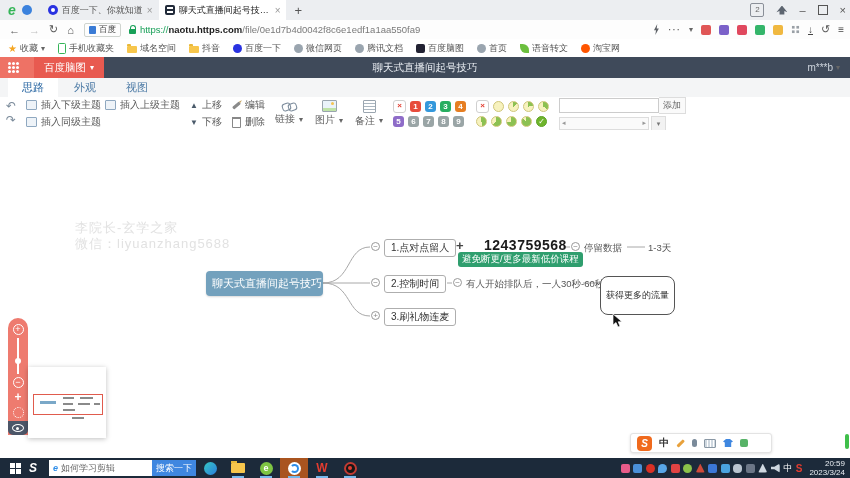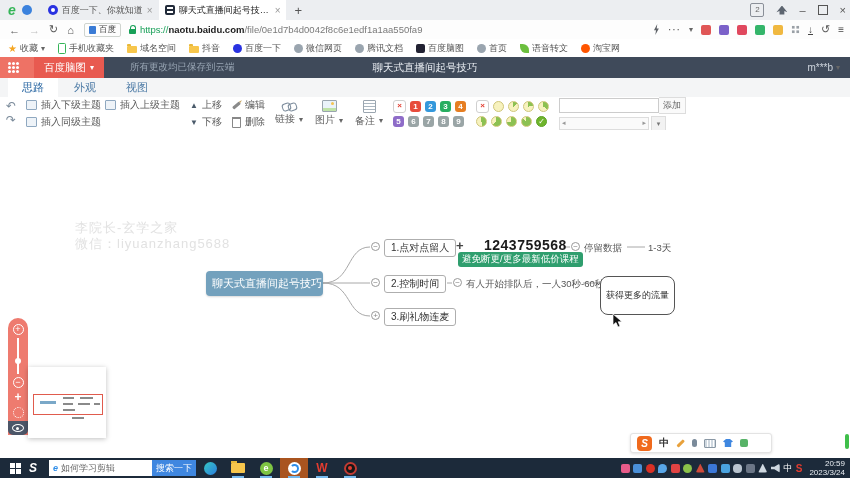--- a/index.html
+++ b/index.html
@@ -193,21 +193,21 @@
   <div id="addrbar" class="abs flex">
     <span class="nav">←</span>
     <span class="nav dis">→</span>
     <span class="nav">↻</span>
     <span class="nav">⌂</span>
     <span class="sitebadge">
         <span class="docico"></span>
         <span>百度</span>
       </span>
     <span class="lock"></span>
-    <span class="url"><span class="proto">https://</span><b>naotu.baidu.com</b><span>/file/0e1d7b4d0042f8c6e1edf1a1aa550fa9</span></span>
+    <span class="url"><span class="proto">https://</span><b>naotu.https.com</b><span>/file/0e1d7b4d0042f8c6e1edf1a1aa550fa9</span></span>
   </div>
   <div id="addr-right" class="abs flex">
     <span class="bolt"></span>
     <span class="morev">···</span>
     <span class="chev">▾</span>
     <span class="ext" style="background:#e05656"></span>
     <span class="ext" style="background:#7b61c9"></span>
     <span class="ext" style="background:#e0485e"></span>
     <span class="ext" style="background:#34b56a"></span>
     <span class="ext" style="background:#f0b840"></span>
@@ -266,21 +266,20 @@
   </div>
 
   <div id="appbar" class="abs">
     <div id="gridtile" class="abs">
         <span class="grid9"></span>
       </div>
     <div id="brandbtn" class="abs">
         <span>百度脑图</span>
         <span class="chev" style="color:#fff">▾</span>
       </div>
-    <div id="savestatus" class="abs">所有更改均已保存到云端</div>
     <div id="doctitle" class="abs">聊天式直播间起号技巧</div>
     <div id="userbtn" class="abs">
         <span>m***b</span>
         <span class="chev">▾</span>
       </div>
   </div>
 
   <div id="ribtabs" class="abs flex">
     <span class="rtab active">思路</span>
     <span class="rtab">外观</span>

